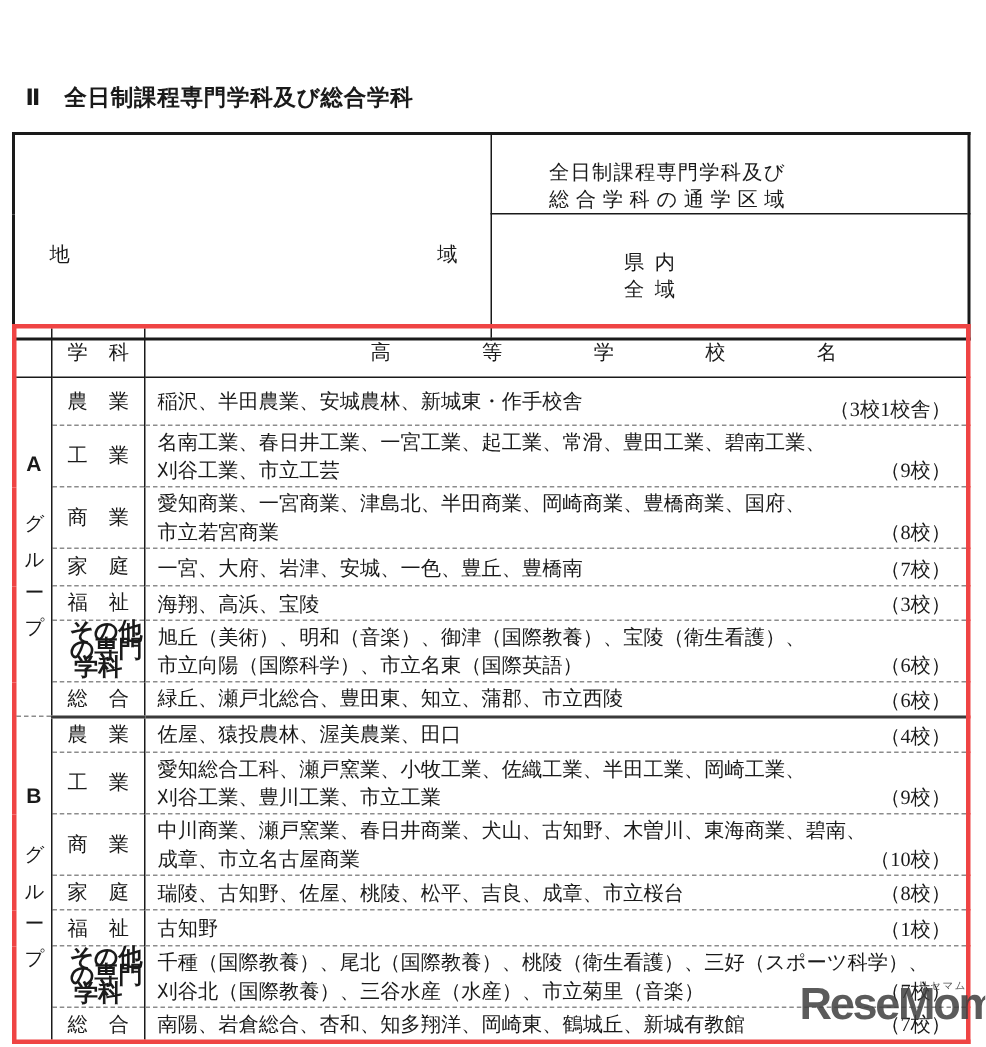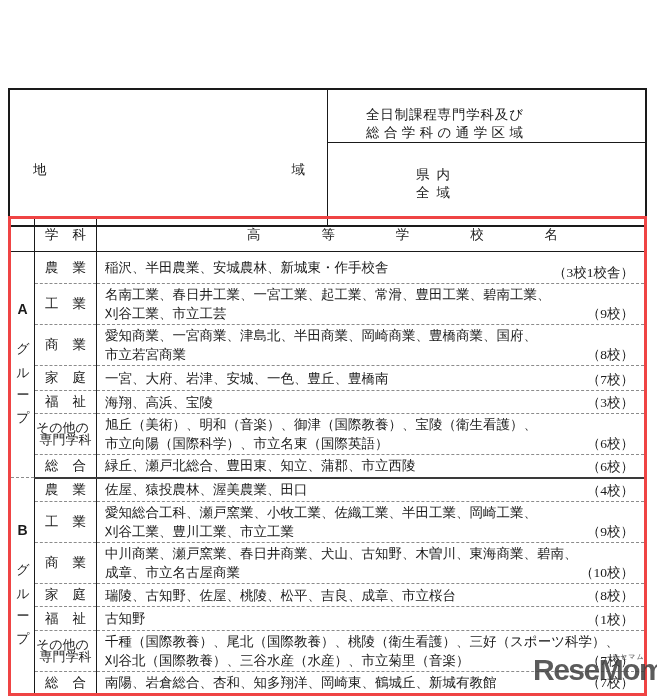--- a/index.html
+++ b/index.html
@@ -43,22 +43,22 @@
   .schools-table td { font-size:13.5px; vertical-align:middle; border-bottom:1px dashed #8c8c8c; }
   .schools-table tr.hdr td { border-bottom:1px solid #1a1a1a; }
   .schools-table tr.group-end td { border-bottom:2px solid #3a3a3a; }
   .schools-table tr.last td { border-bottom:none; }
   .gcol { border-right:1px solid #1a1a1a; }
   td.dept {
     border-right:1px solid #1a1a1a;
     text-align:justify; text-align-last:justify; padding:0 10px;
   }
   td.dept.small {
-    font-size:13px; line-height:12px;
-    text-align:left; text-align-last:center; padding:0 1px;
+    font-size:16px; line-height:12px;
+    text-align:right; text-align-last:center; padding:0 1px;font-weight:bold;
   }
   td.dept-hdr {
     border-right:1px solid #1a1a1a;
     text-align:justify; text-align-last:justify; padding:0 10px;
   }
   td.name-hdr { text-align:justify; text-align-last:justify; padding:0 86px 0 150px; }
   td.schools { position:relative; padding:1px 6px 1px 8px; line-height:19px; }
   .count { position:absolute; right:10px; bottom:1px; white-space:nowrap; }
   .school-line { white-space:nowrap; }
   td.group-cell { border-right:1px solid #1a1a1a; padding:0; text-align:center; }
@@ -77,20 +77,21 @@
     position:absolute; left:612px; top:652px; z-index:5;
     font-size:7px; letter-spacing:1px; color:rgba(62,62,62,0.9);
     font-family:"Liberation Sans","DejaVu Sans",sans-serif;
   }
 </style>
 </head>
 <body>
 
 <div class="page">
 
+  <div class="page-title">Ⅱ　全日制課程専門学科及び総合学科</div>
 
   <table class="region-table">
     <tbody>
       <tr style="height:41px;">
         <td class="rt-label" rowspan="2">地域</td>
         <td class="rt-header">全日制課程専門学科及び総合学科の通学区域</td>
       </tr>
       <tr style="height:83px;">
         <td class="rt-value">県内全域</td>
       </tr>

